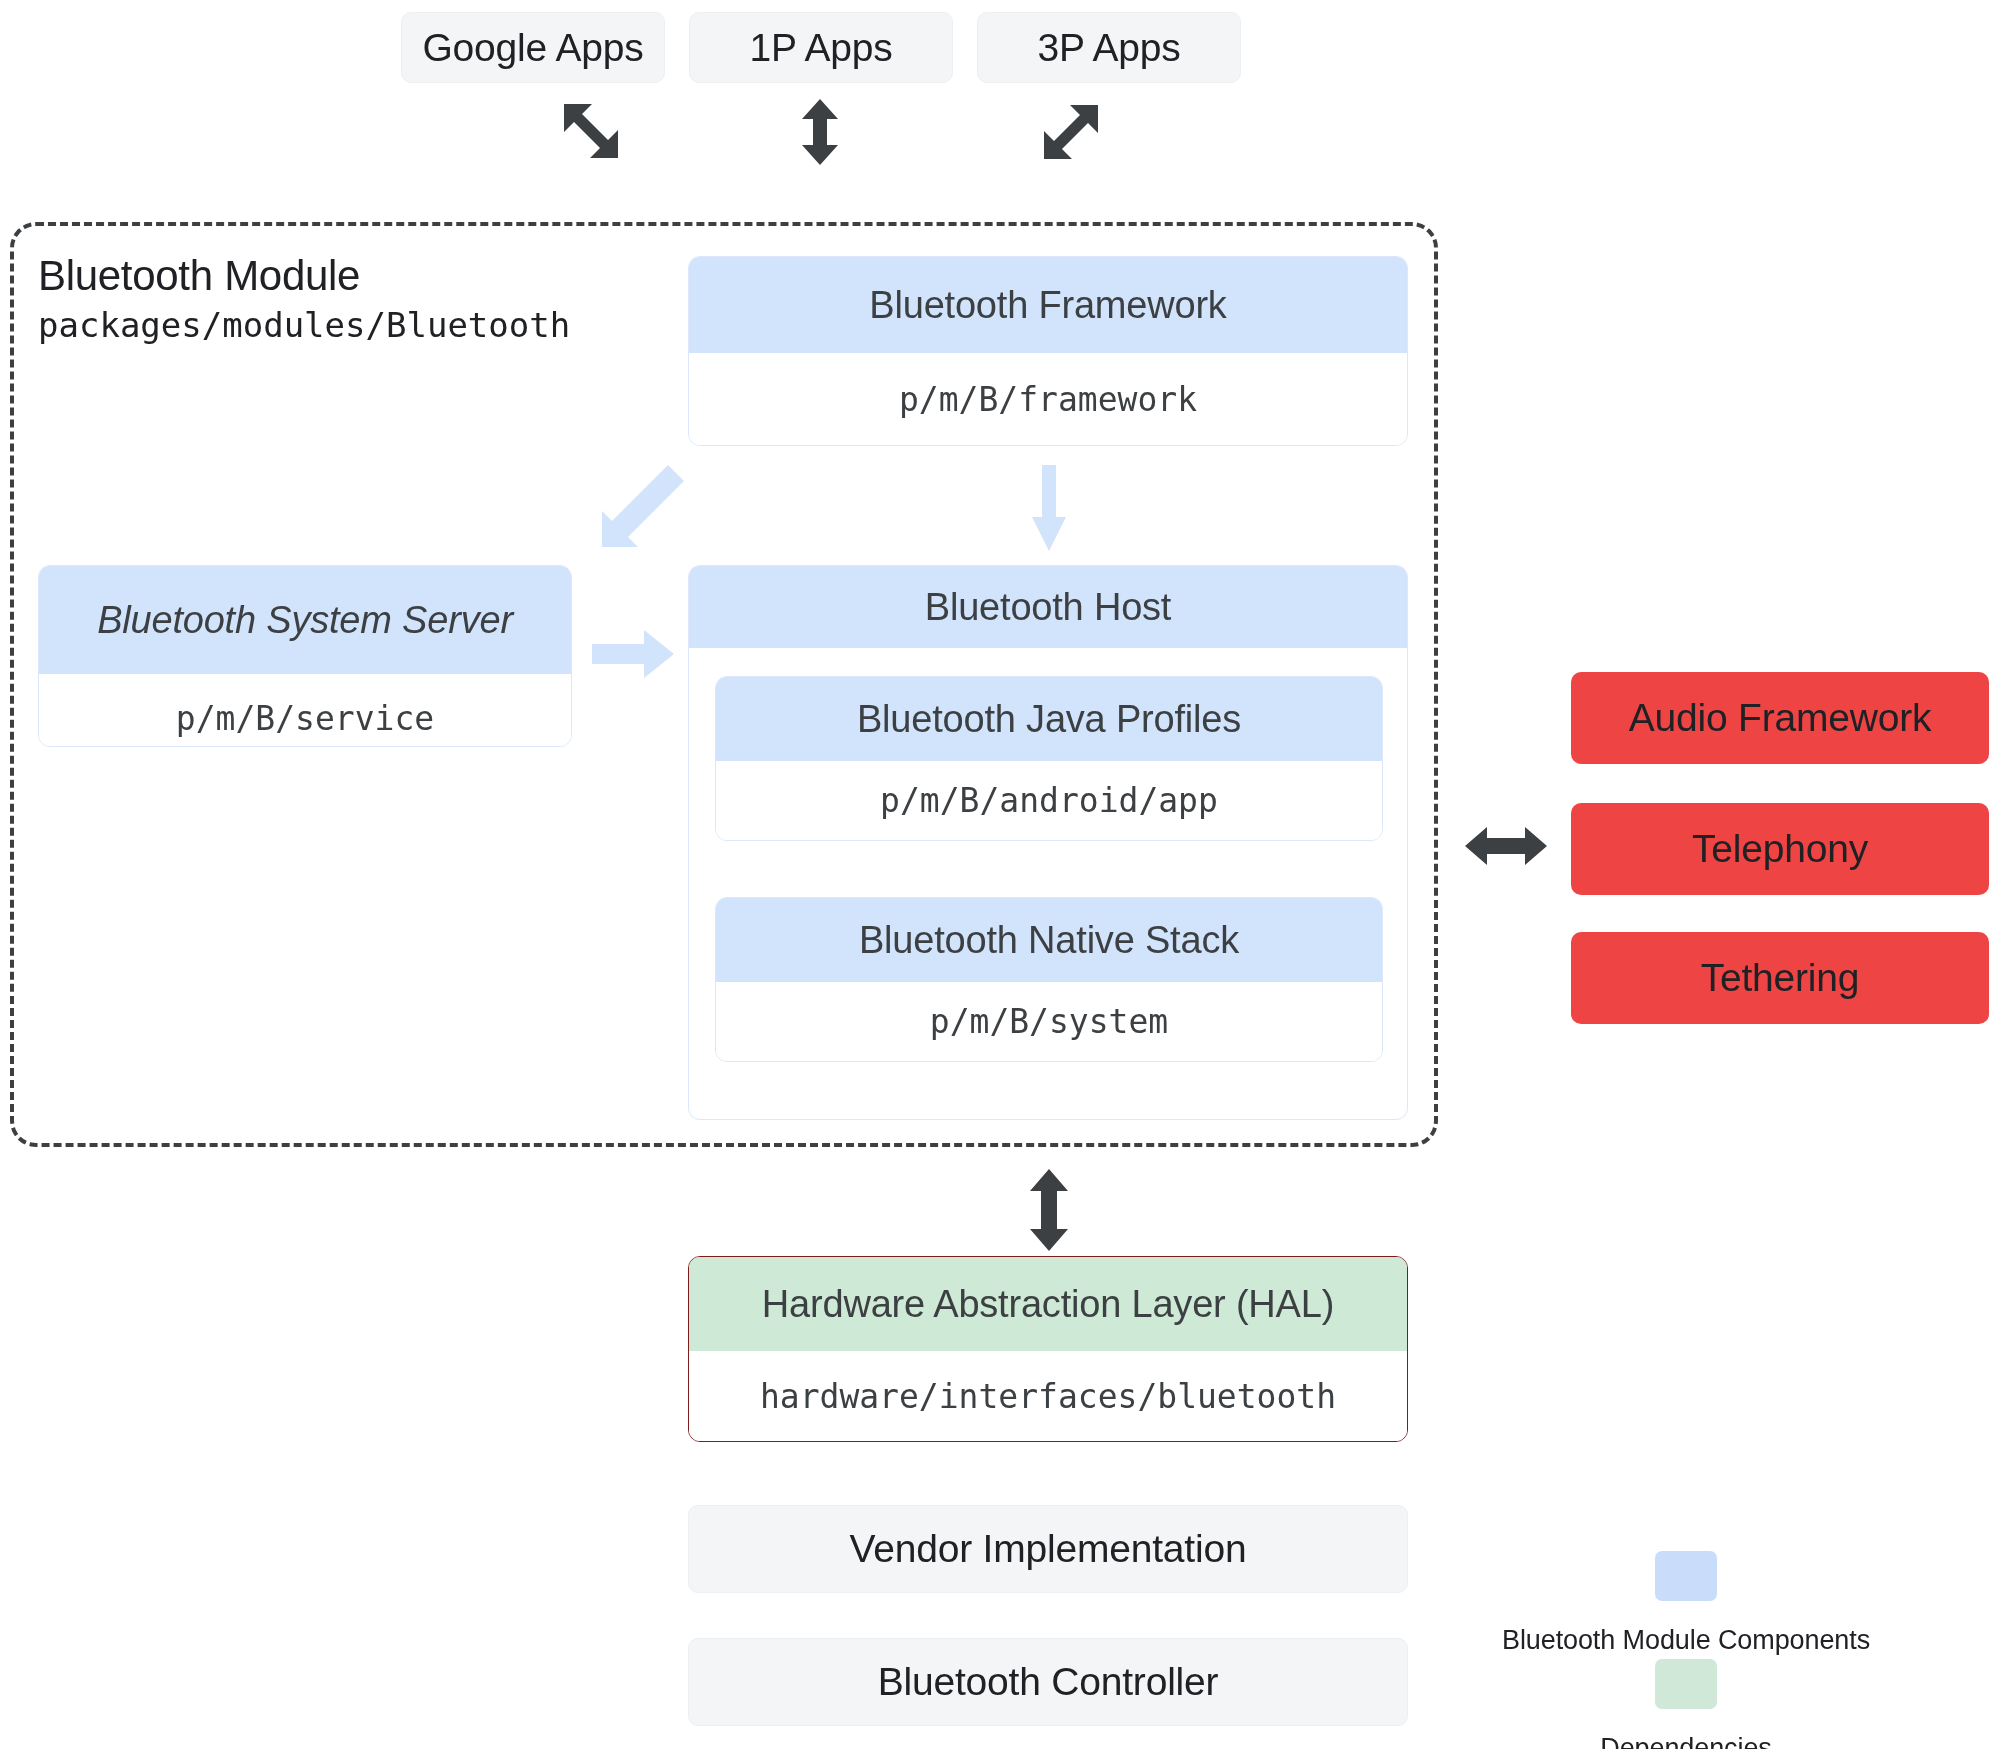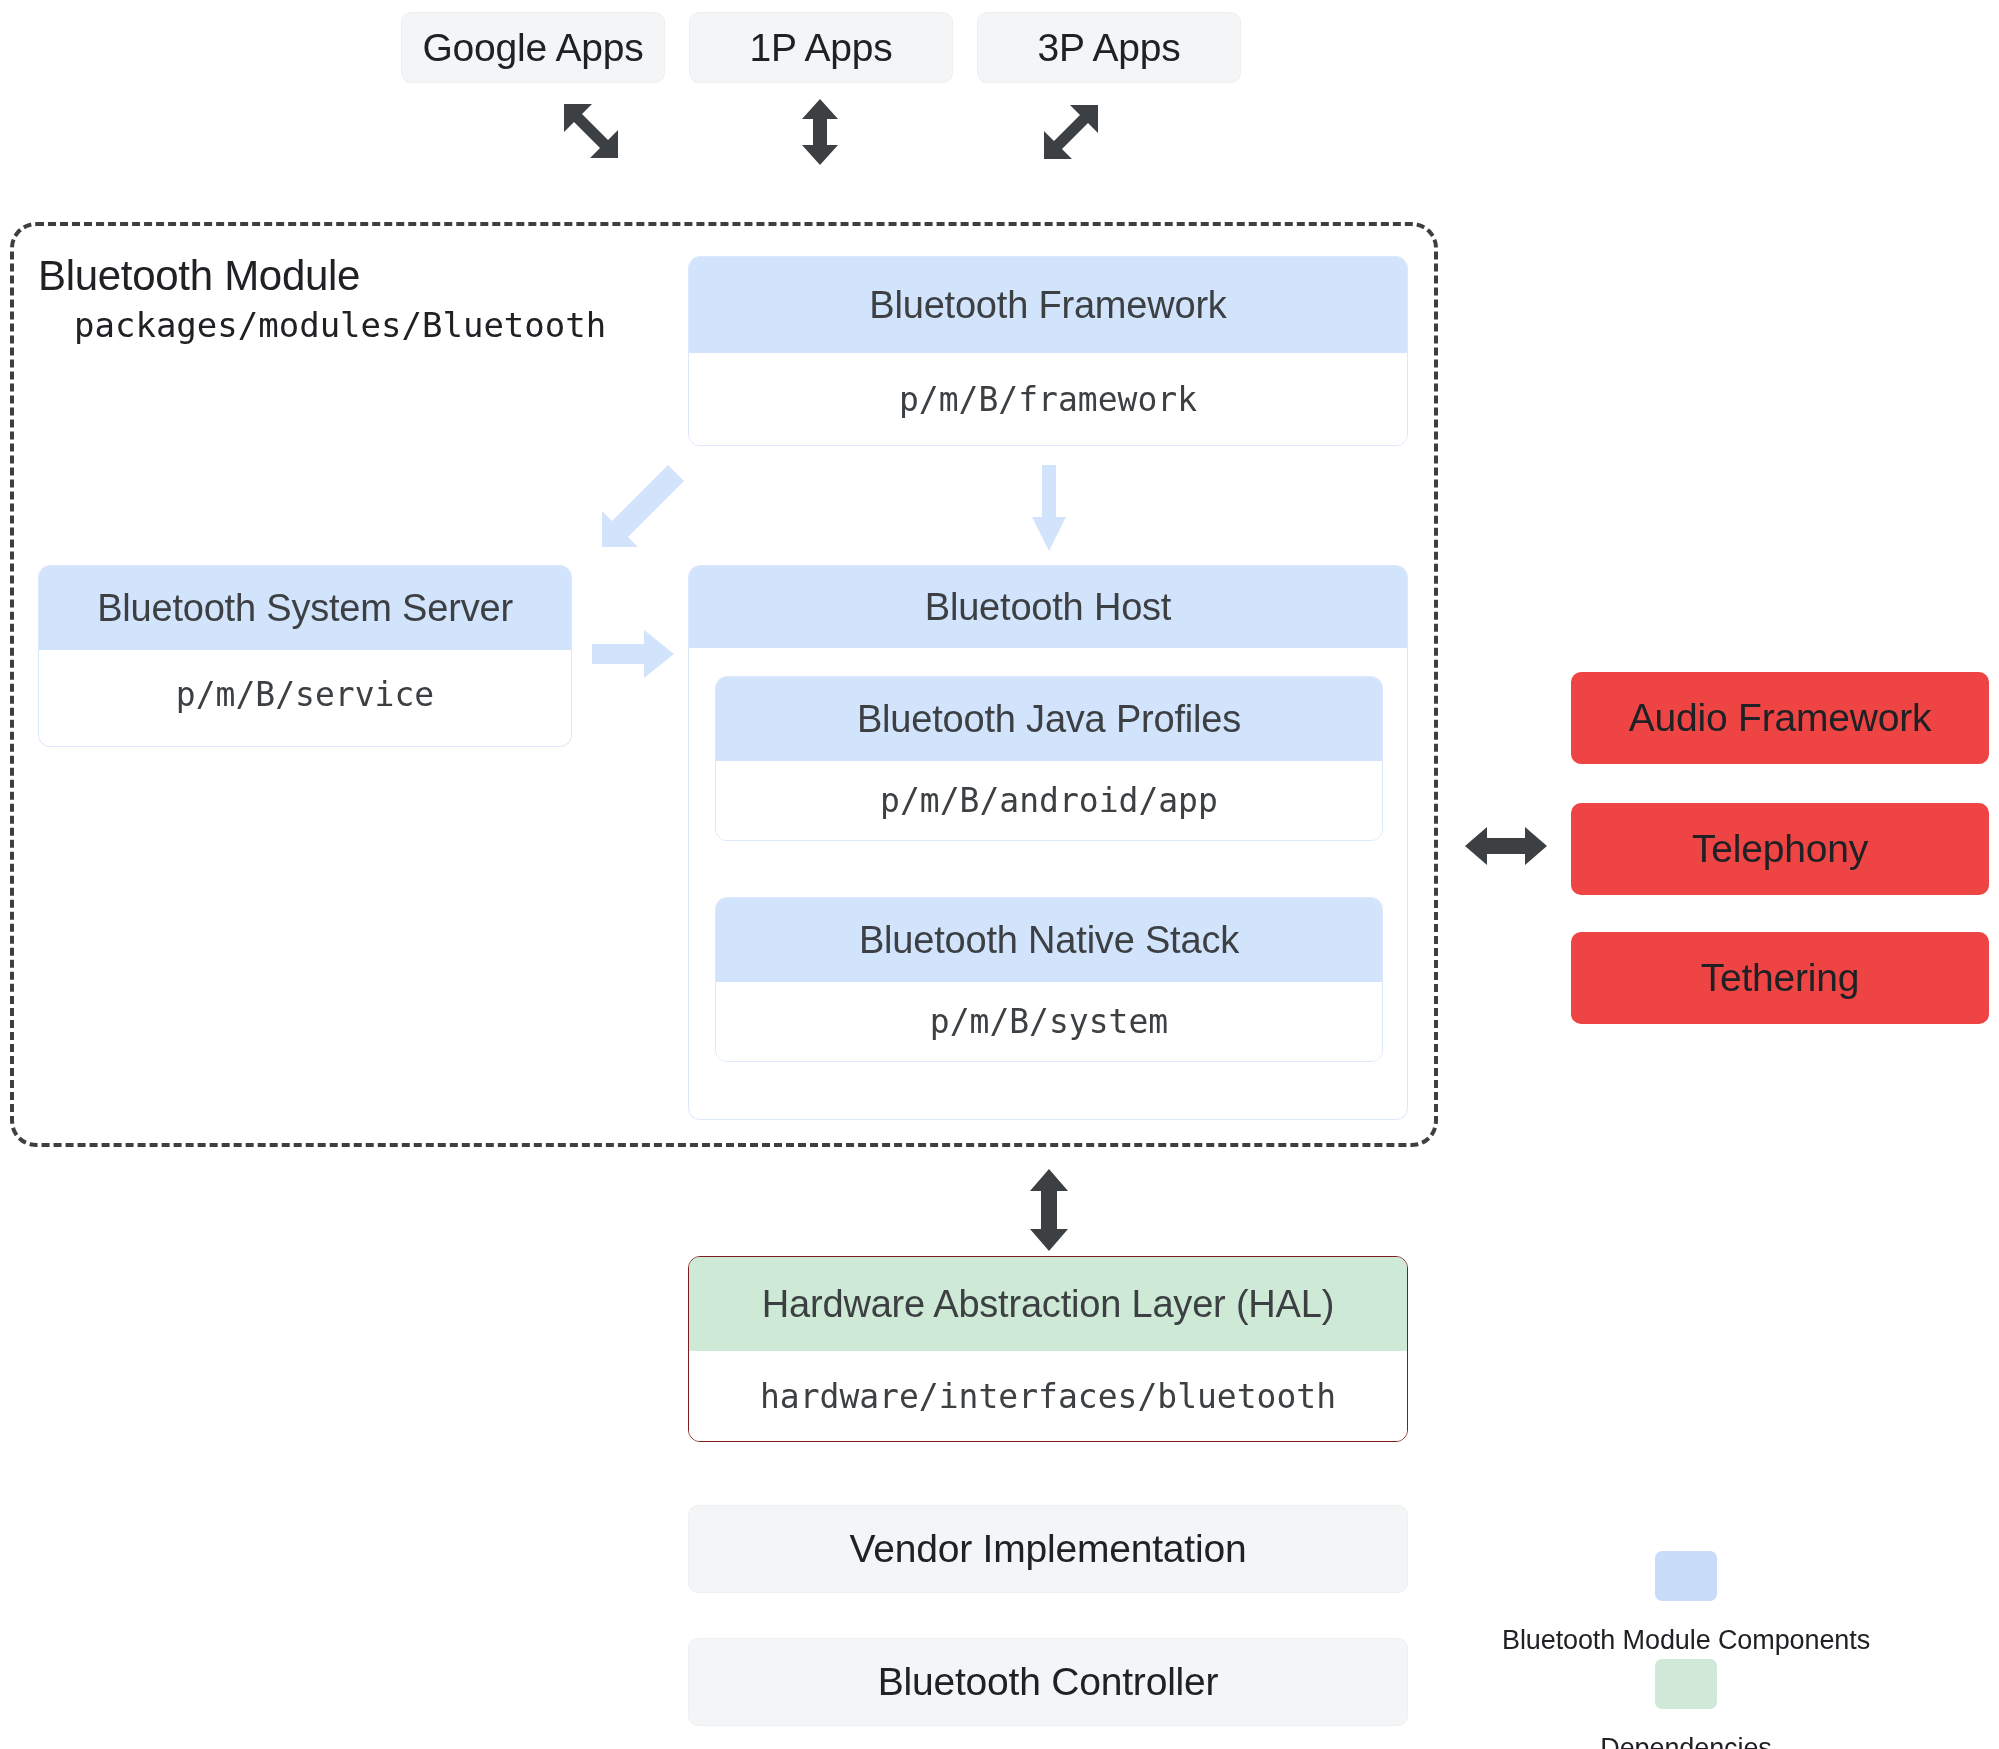--- a/index.html
+++ b/index.html
@@ -91,21 +91,20 @@
     letter-spacing:-.3px;
     white-space:nowrap;
   }
   #module-path{
     position:absolute;
     left:38px; top:305px;
     font-family:"DejaVu Sans Mono", monospace;
     font-size:34px;
     color:#202124;
     white-space:nowrap;
-    margin-left:36px;
   }
 
   
   #host-card{
     position:absolute;
     left:688px; top:565px;
     width:720px; height:555px;
     box-sizing:border-box;
     border:1px solid #DCE7FB;
     border-radius:12px;
@@ -186,21 +185,21 @@
     </g>
   </svg>
 
   <svg class="arrow" style="left:1032px;top:465px;" width="34" height="86" viewBox="0 0 34 86">
     <g fill="#D2E3FC">
       <path d="M10 0 L24 0 L24 52 L34 52 L17 86 L0 52 L10 52 Z"></path>
     </g>
   </svg>
 
   <div class="card blue" style="left:38px;top:565px;width:534px;height:182px;">
-    <div class="chead" style="height:84px;">Bluetooth System Server</div>
+    <div class="chead" style="height:108px;font-style:italic;">Bluetooth System Server</div>
     <div class="cbody" style="height:88px;">p/m/B/service</div>
   </div>
 
   <svg class="arrow" style="left:592px;top:630px;" width="82" height="48" viewBox="0 0 82 48">
     <g fill="#D2E3FC">
       <path d="M0 14 L52 14 L52 0 L82 24 L52 48 L52 34 L0 34 Z"></path>
     </g>
   </svg>
 
   <div id="host-card">

